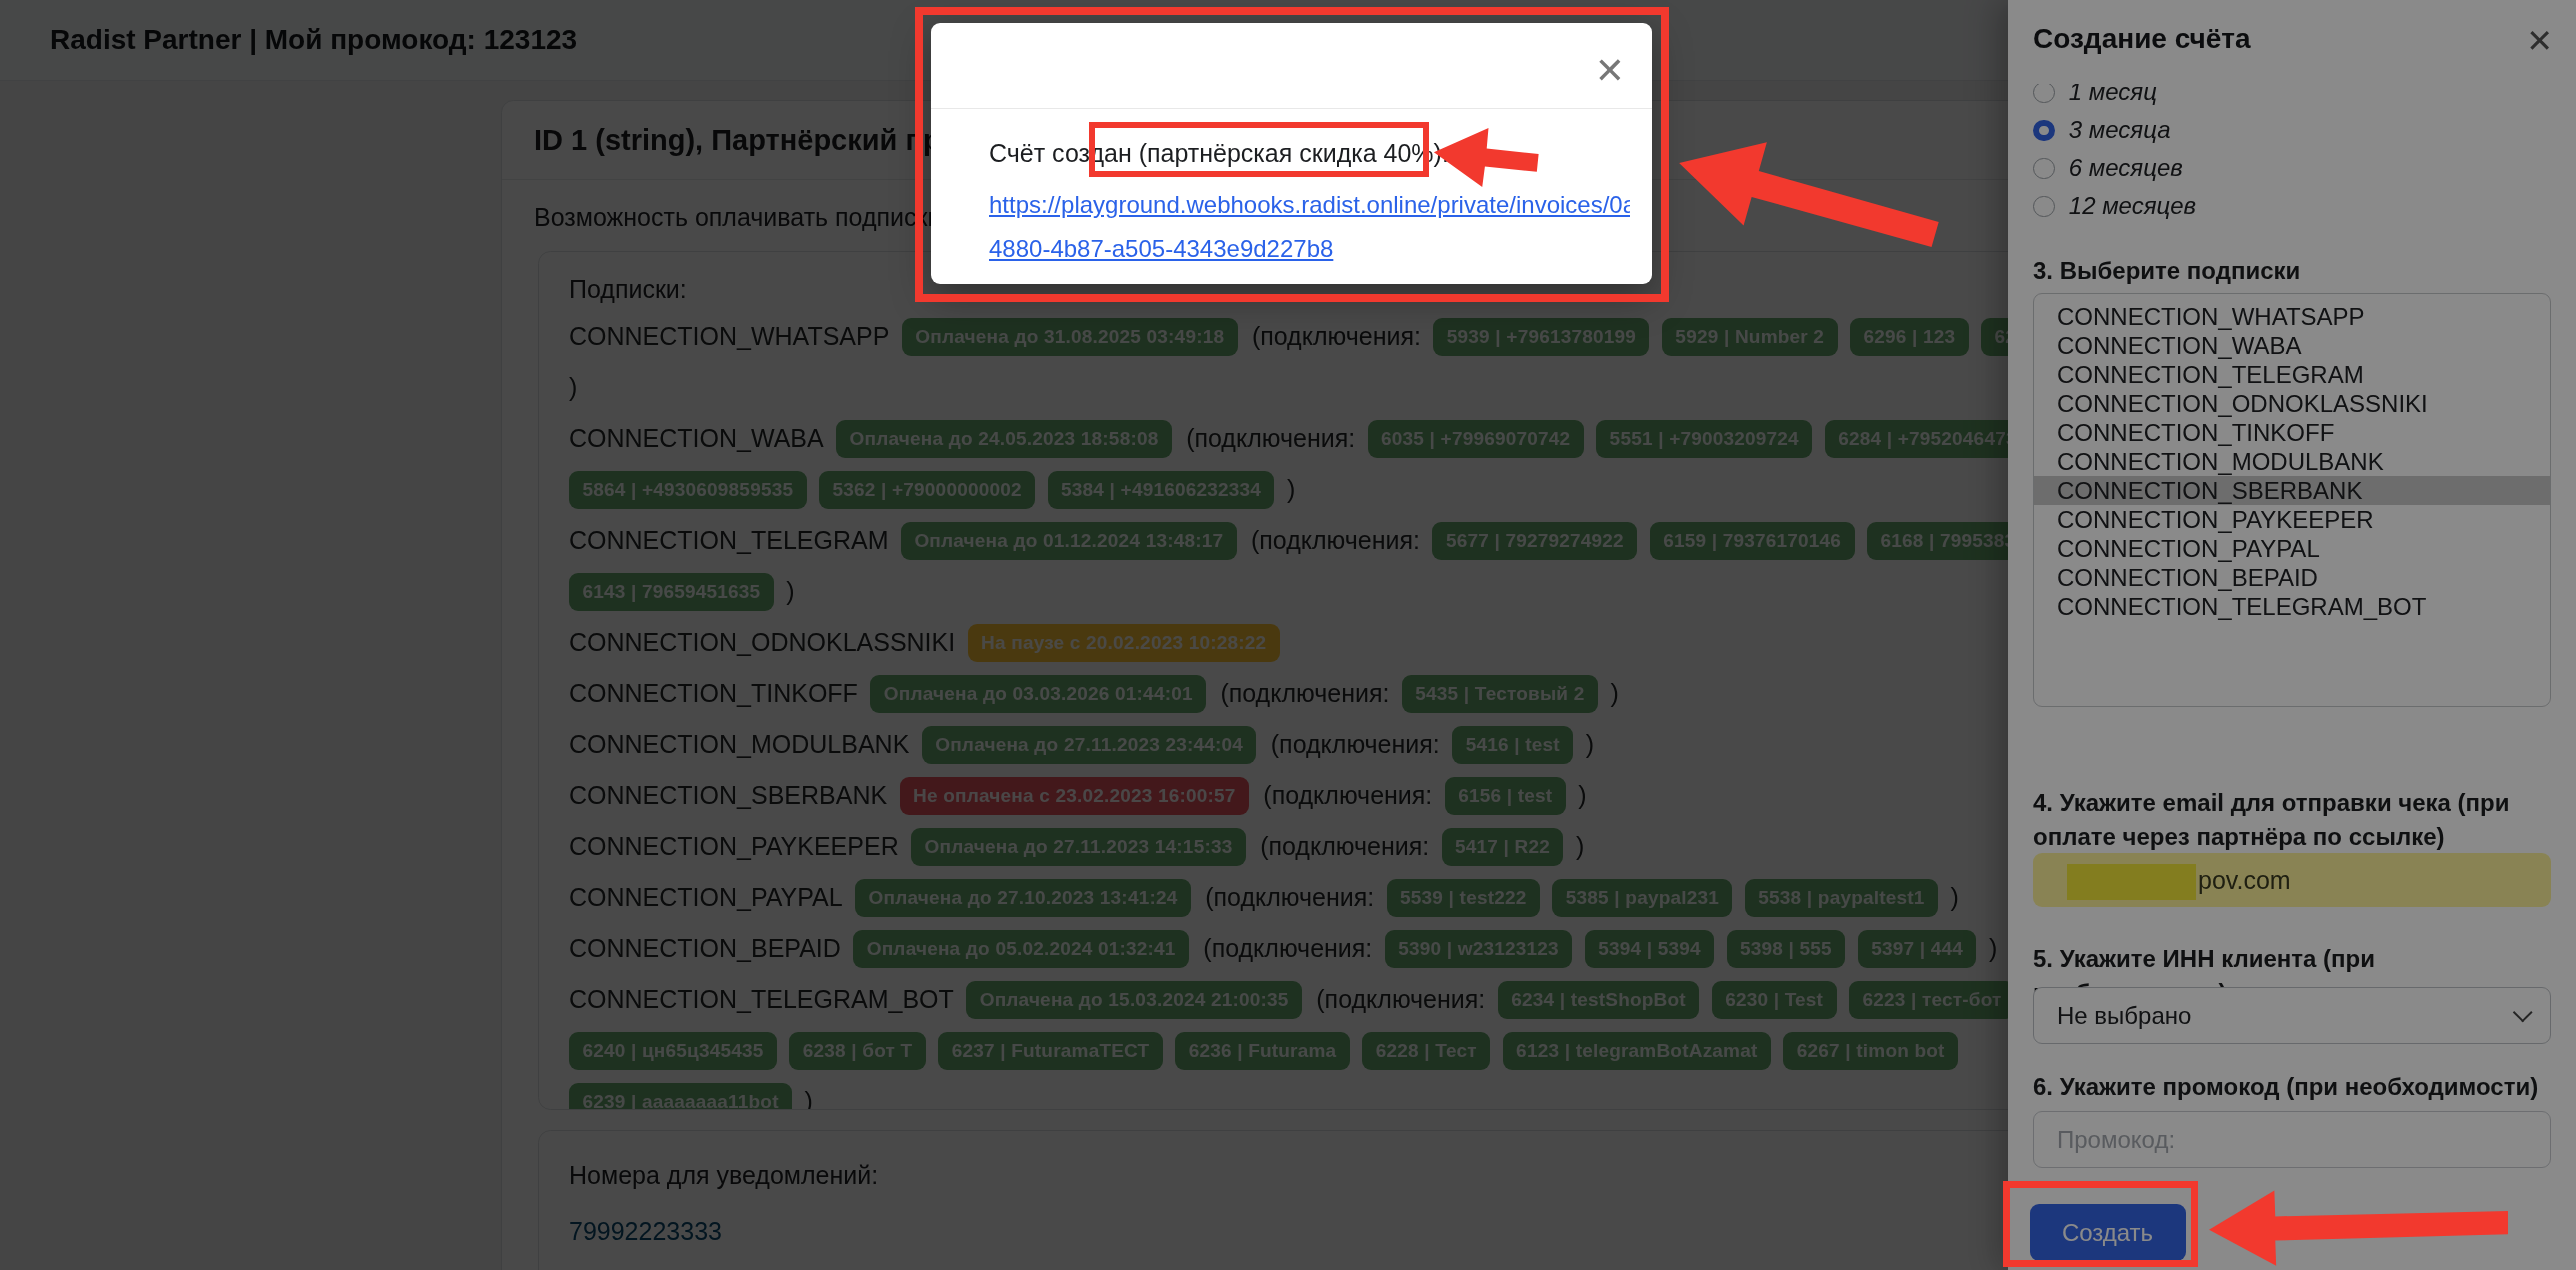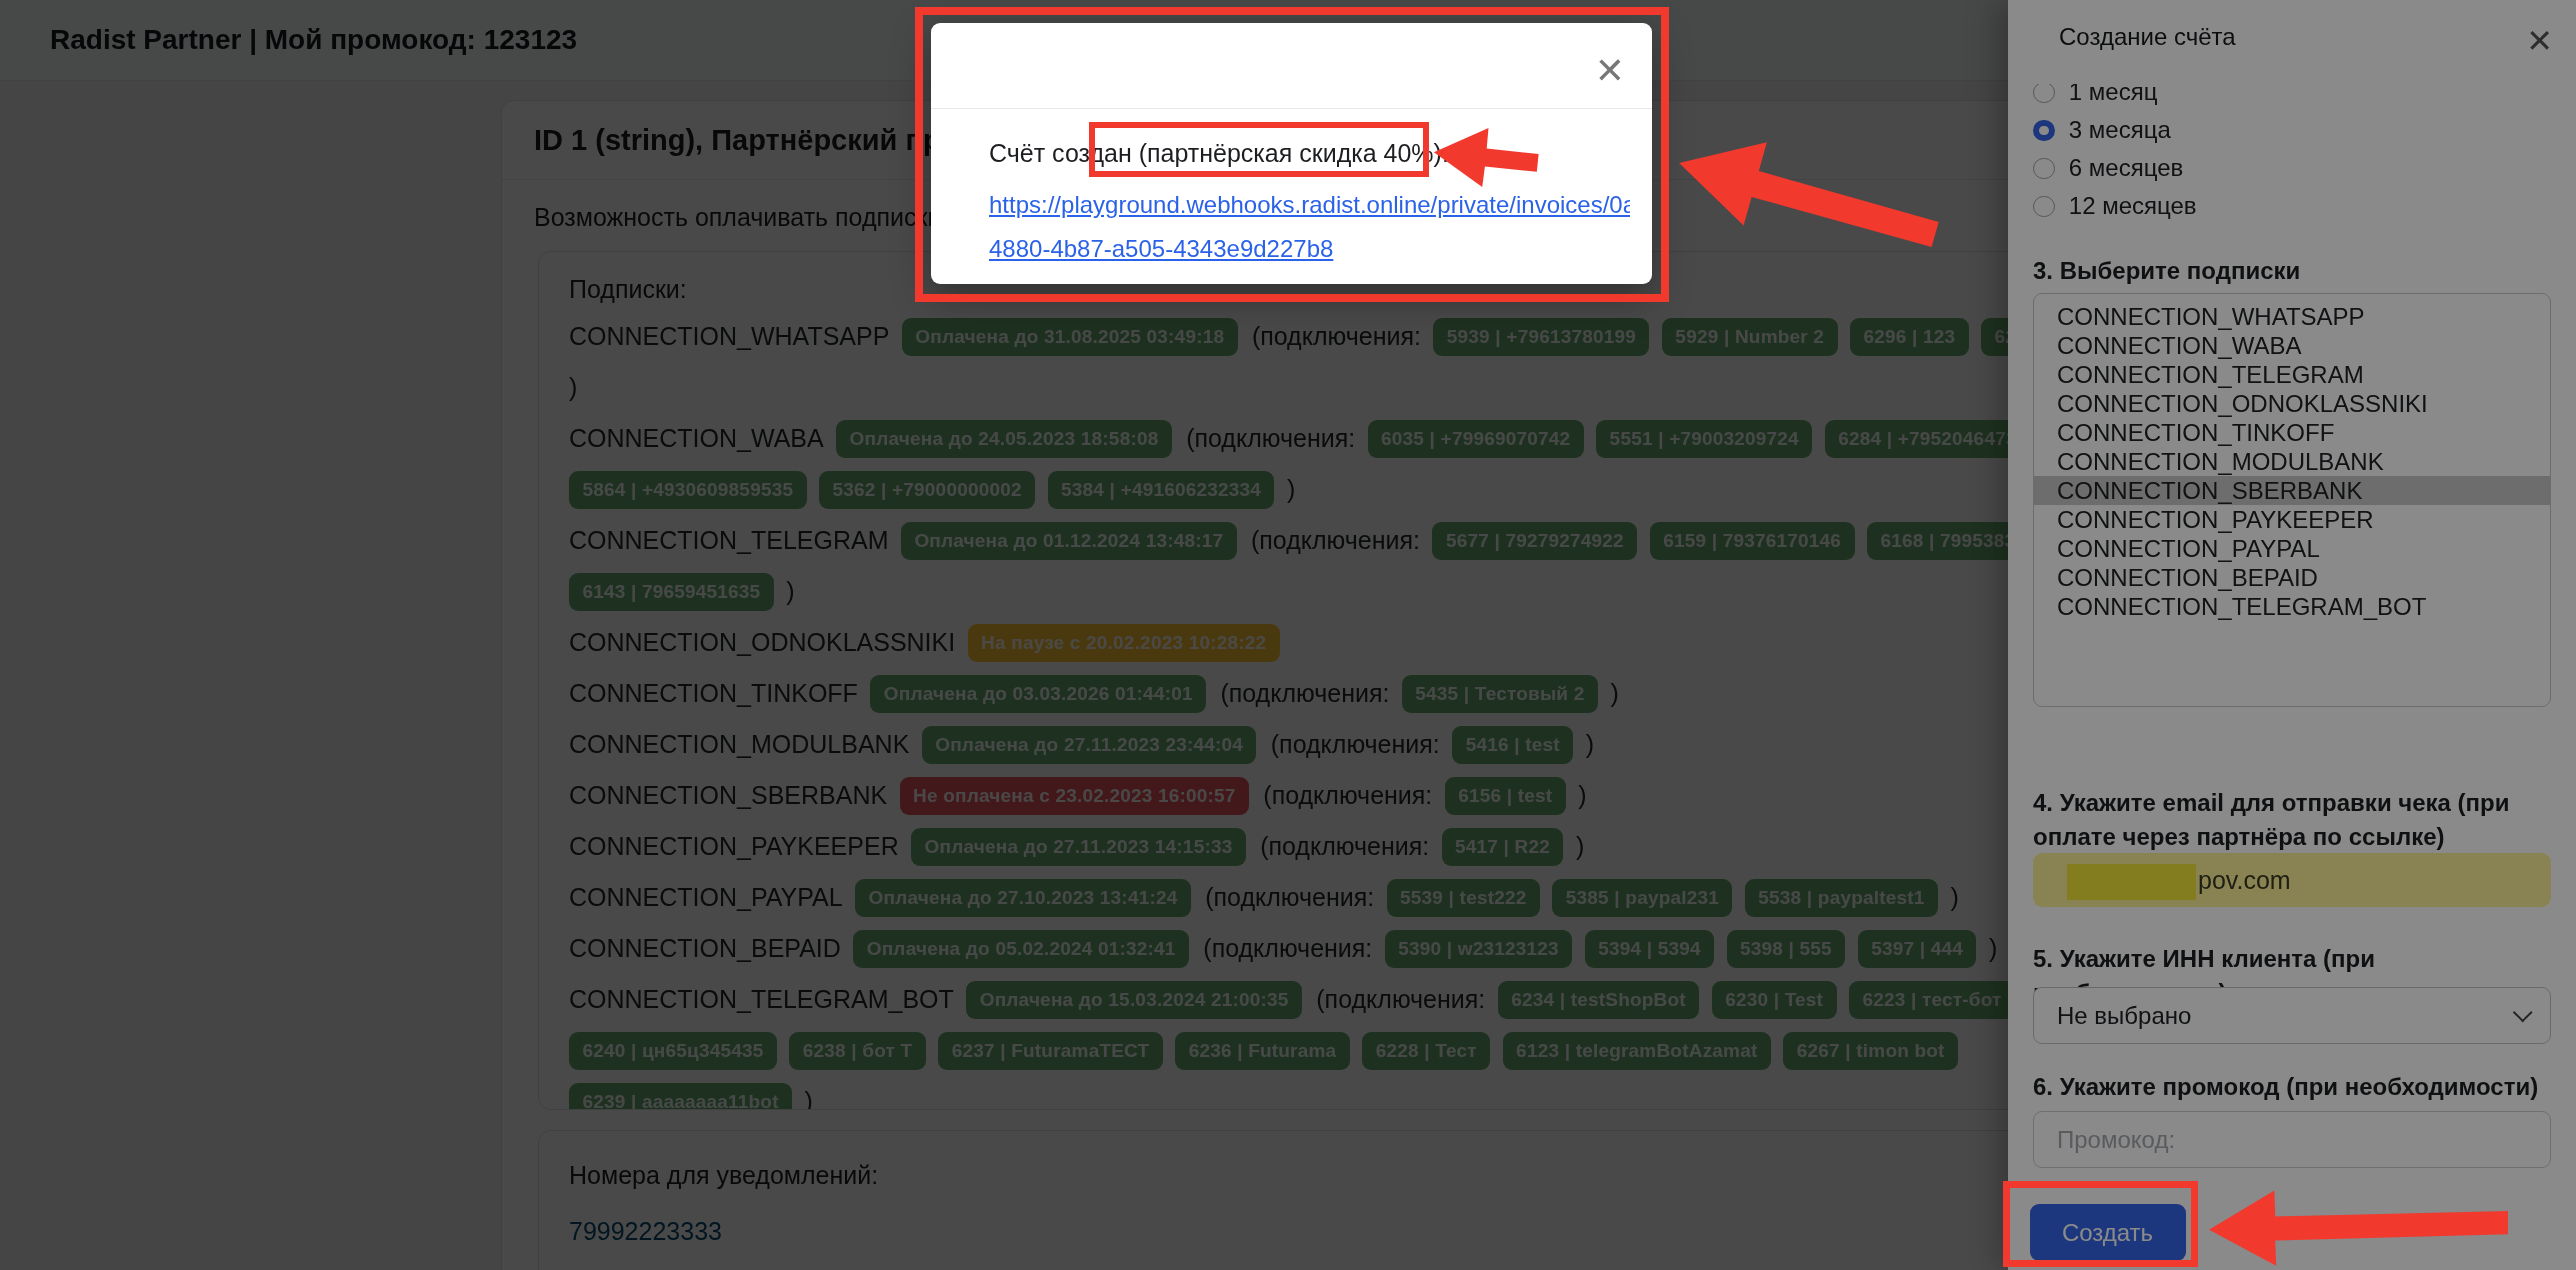--- a/index.html
+++ b/index.html
@@ -46,31 +46,31 @@
   .notif-label { font-size:25px; color:#202225; }
   .notif-num { font-size:25px; color:#0c4a6e; margin-top:27px; }
 
   
   .backdrop { position:absolute; inset:0; background:rgba(0,0,0,.46); }
   .bd1 { z-index:10; } .bd2 { z-index:30; }
 
   
   .drawer { position:absolute; top:0; right:0; width:568px; height:1271px;
             background:#ffffff; z-index:20; box-shadow:-10.7px 0 30px rgba(0,0,0,.25); }
-  .drawer-title { position:absolute; top:23px; left:25px; font-size:24px;
-                  font-weight:normal; color:#17191c;margin-left:26px; }
+  .drawer-title { position:absolute; top:23px; left:25px; font-size:28px;
+                  font-weight:bold; color:#17191c; }
   .drawer-close { position:absolute; top:25px; right:23px; font-size:32px; line-height:32px;
                   color:#555; cursor:pointer; }
   .radio-clip { position:absolute; top:84px; left:25px; right:25px; height:143px;
                 overflow:hidden; }
   .radio-row { display:flex; align-items:center; height:38px; gap:14.3px; }
   .radio-dot { width:21.5px; height:21.5px; border-radius:50%; border:1.8px solid #9aa0a6;
                background:#fff; flex:0 0 auto; }
   .radio-row.sel .radio-dot { border:6.3px solid var(--accent); }
-  .radio-row .lbl { font-size:24px; color:#202225; }
+  .radio-row .lbl { font-size:24px; color:#202225;font-style:italic; }
 
   .sec-label { position:absolute; left:25px; right:25px; font-size:24px;
                font-weight:bold; color:#1c1e21; line-height:34px; }
   .listbox { position:absolute; left:25px; right:25px; top:293px; height:414px;
              border:0.9px solid #c6c9cc; border-radius:9px; background:#fff;
              padding:8px 0; overflow:hidden; }
   .list-item { height:29px; line-height:29px; padding-left:23px; font-size:24px;
                color:#202225; white-space:nowrap; }
   .list-item.sel { background:#c9c9c9; }
 

